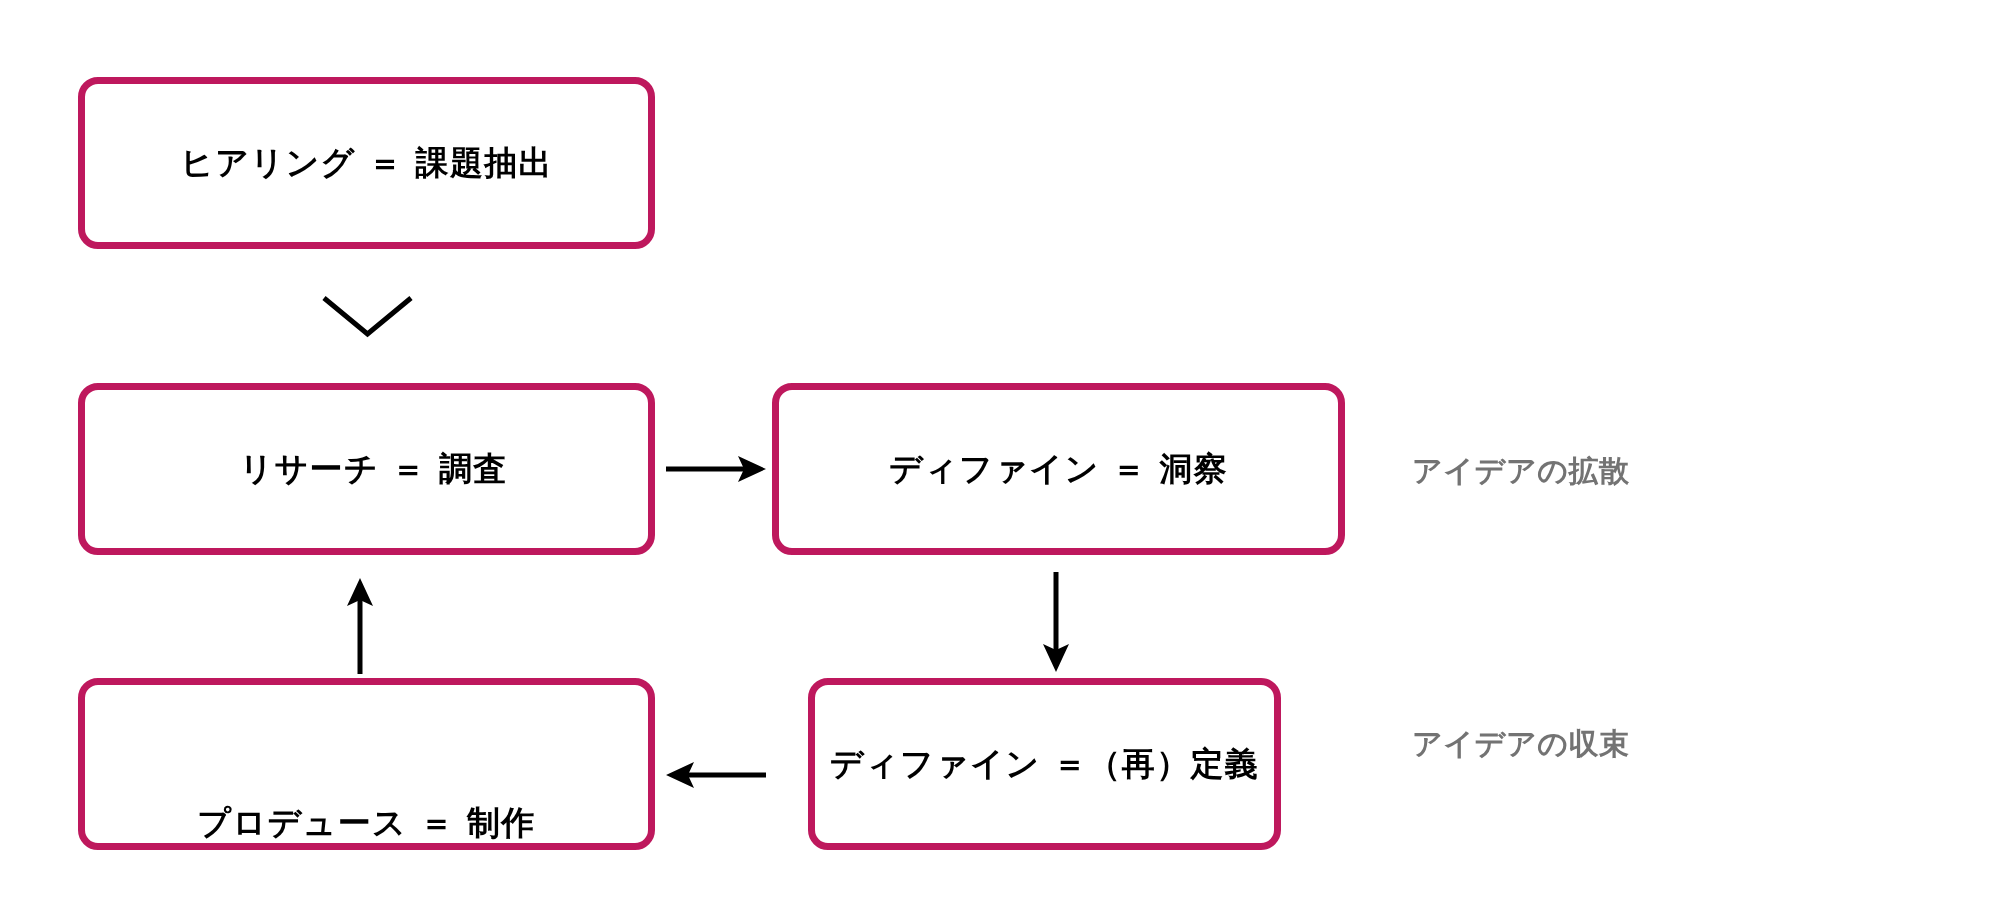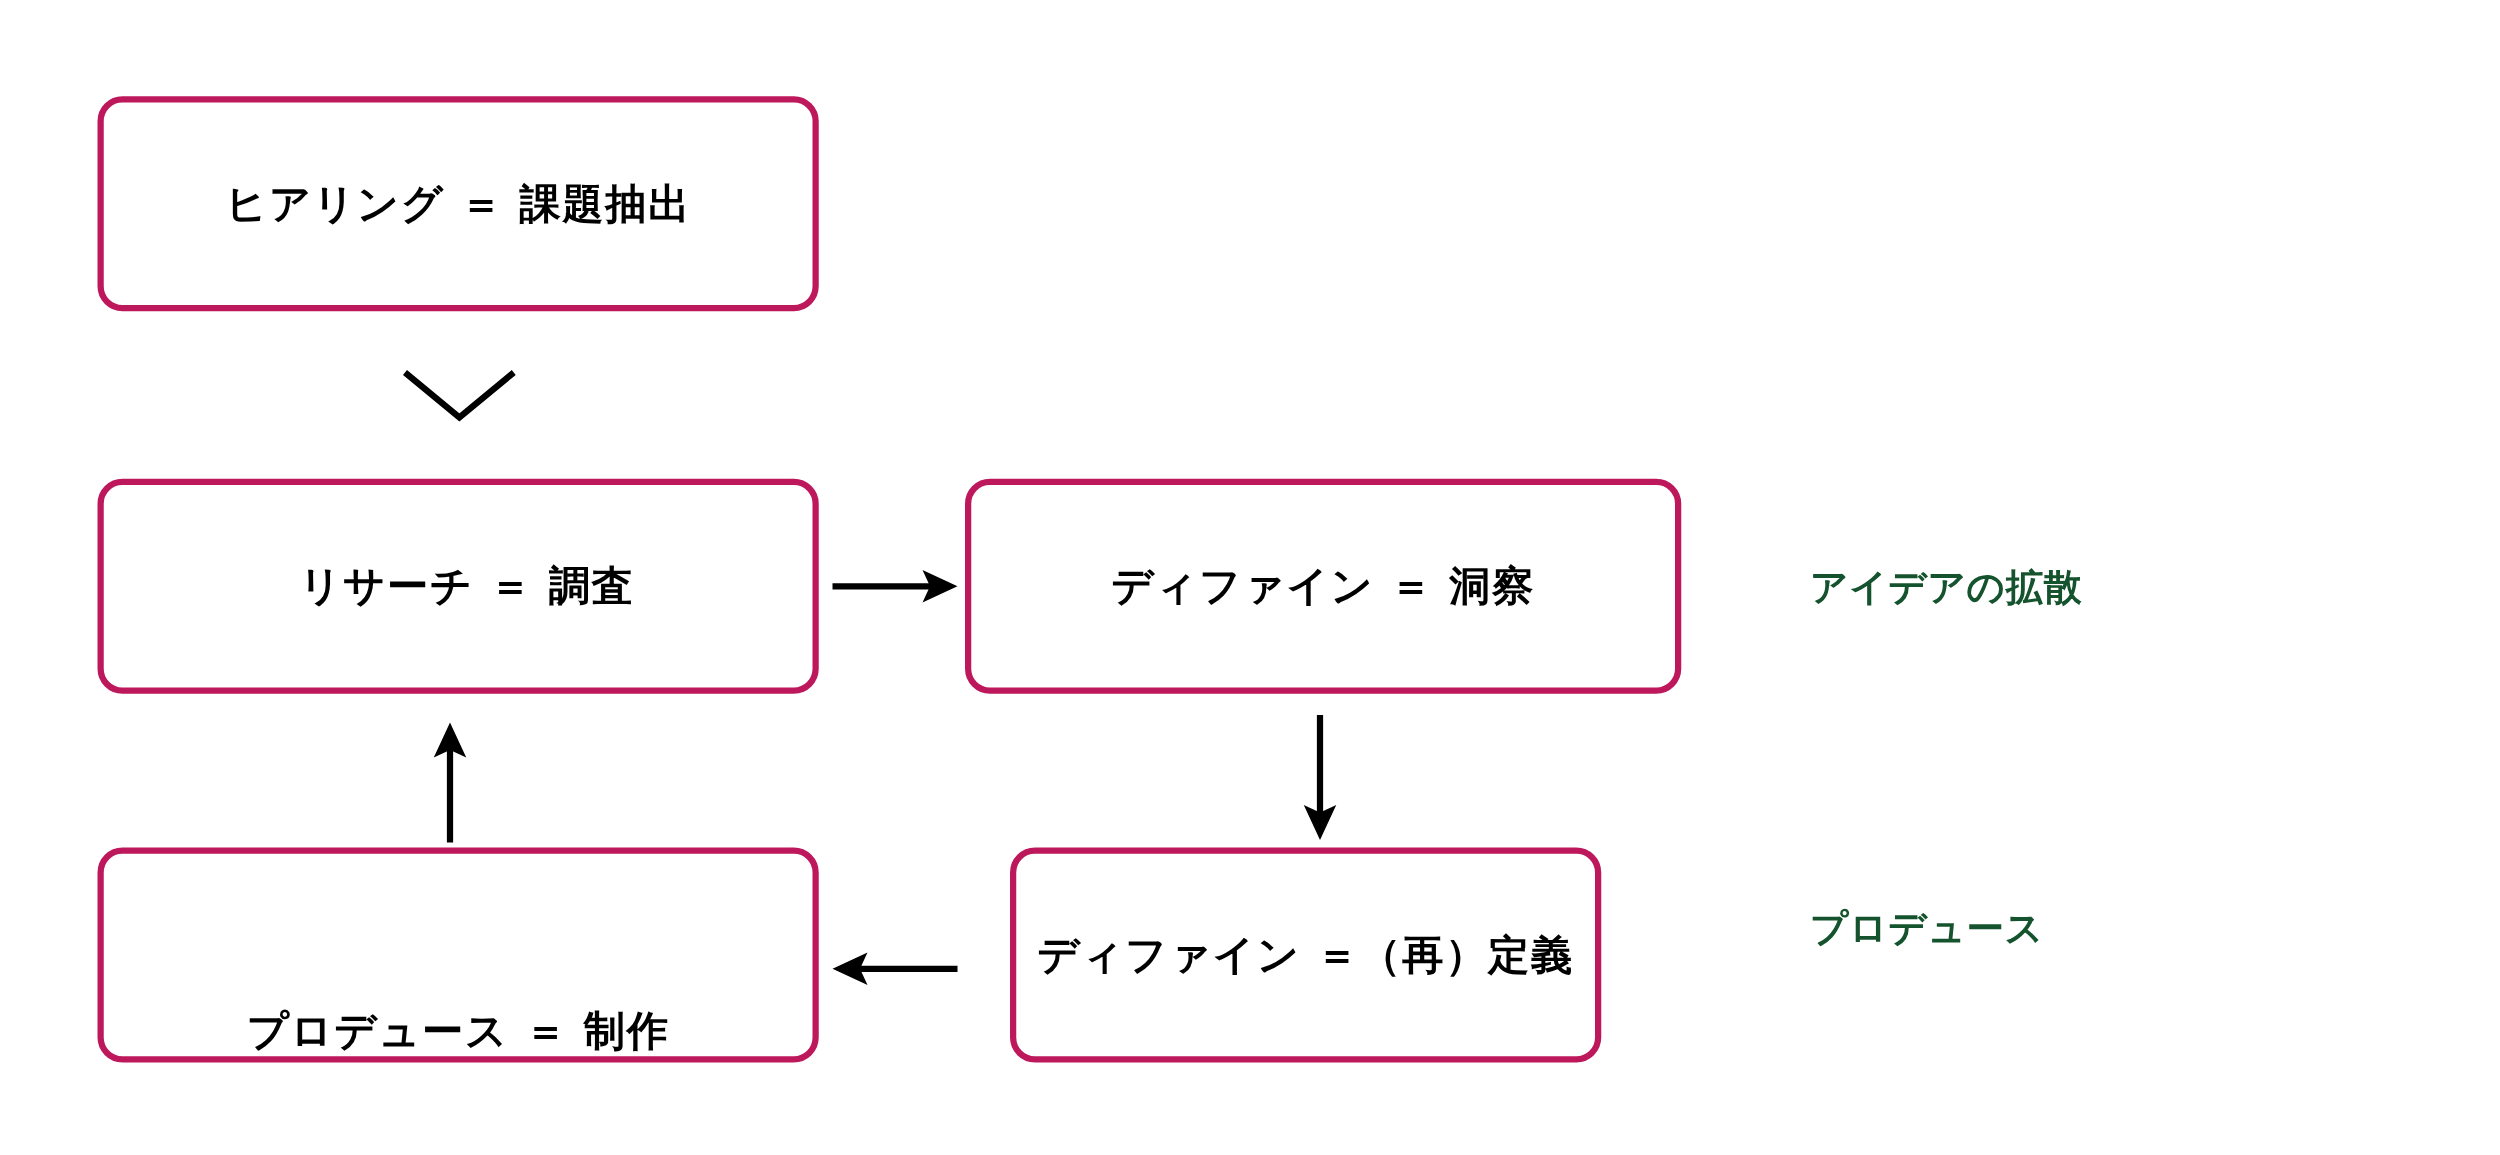--- a/index.html
+++ b/index.html
@@ -16,21 +16,21 @@
     width: 2000px;
     height: 924px;
     background: #ffffff;
     overflow: hidden;
   }
 
   
   .node {
     position: absolute;
     box-sizing: border-box;
-    border: 5px solid #be185d;
+    border: 7px solid #be185d;
     border-radius: 20px;
     background: #ffffff;
     display: flex;
     align-items: center;
     justify-content: center;
     text-align: center;
   }
   .node-label {
     font-size: 33px;
     font-weight: 700;
@@ -60,22 +60,21 @@
   #conn-left-arrow  { left: 666px; top: 757px; width: 100px; height: 36px; }
 
   
   .annotation {
     position: absolute;
     font-size: 30px;
     font-weight: 700;
     letter-spacing: 0.02em;
     line-height: 1.62;
     white-space: nowrap;
-    color: #14532d;
-    margin-left: 36px;
+    color: #737373;
   }
   #anno-diverge  { left: 1412px; top: 447px; }
   #anno-converge { left: 1412px; top: 720px; }
   .annotation-line { display: block; }
 </style>
 </head>
 <body>
 
 <div id="canvas">
 
@@ -131,16 +130,16 @@
       <line x1="100" y1="18" x2="18" y2="18" stroke="#000000" stroke-width="5"></line>
       <polygon points="0,18 28,5 22,18 28,31" fill="#000000"></polygon>
     </svg>
   </div>
 
   <div class="node" id="node-define">
     <span class="node-label">ディファイン ＝（再）定義</span>
   </div>
 
   <div class="annotation" id="anno-converge">
-    <span class="annotation-line">プロデュース</span>
+    <span class="annotation-line">アイデアの収束</span>
   </div>
 
 </div>
 
 </body></html>

